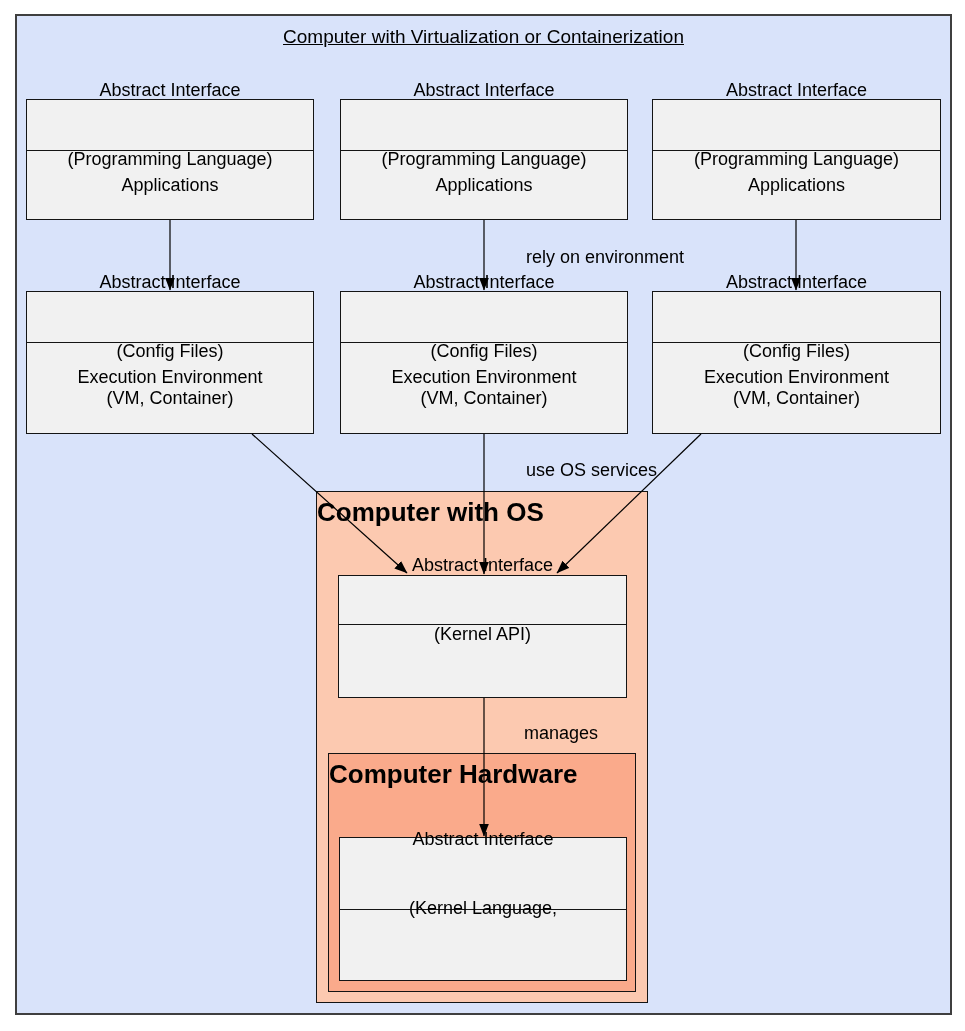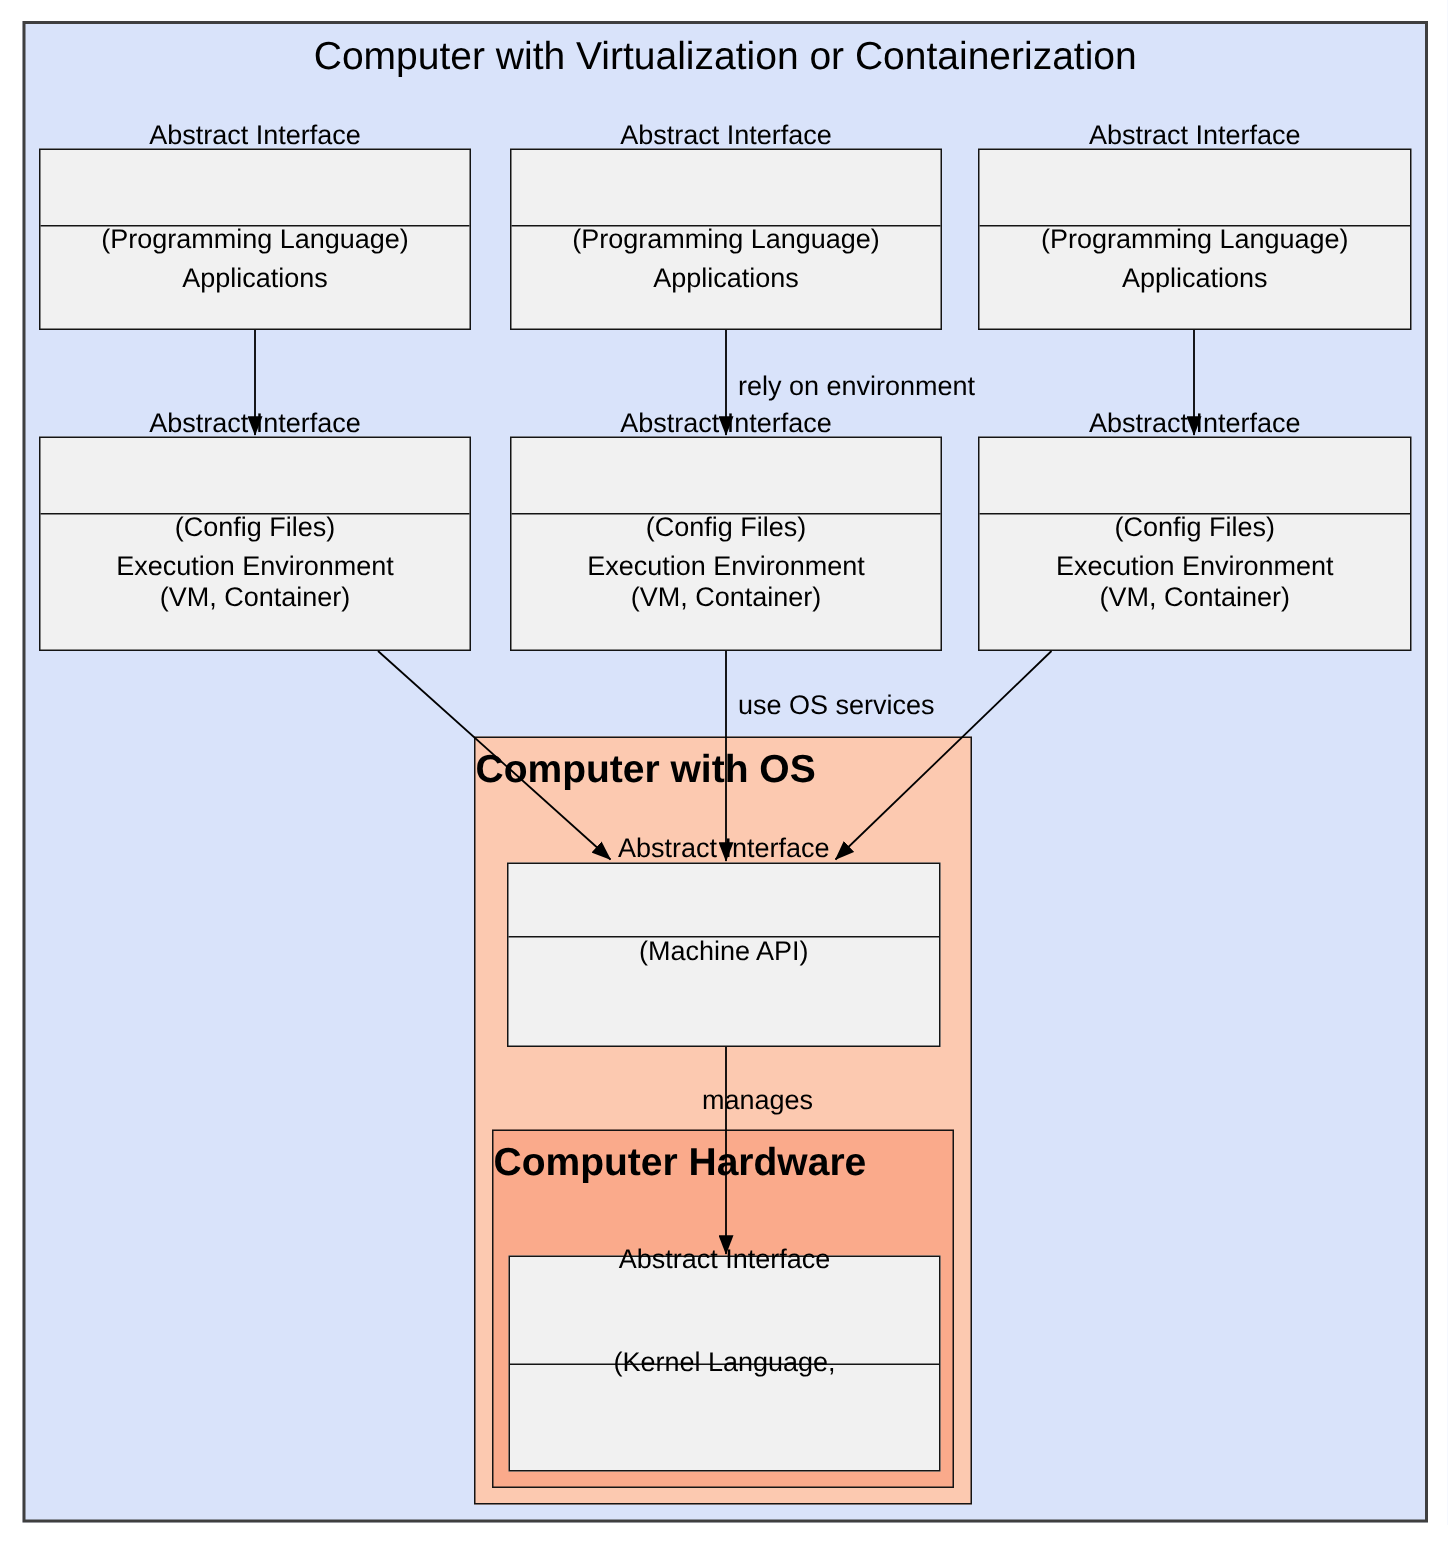--- a/index.html
+++ b/index.html
@@ -1,31 +1,31 @@
 <!DOCTYPE html>
 <html><head>
 <meta charset="utf-8">
 <style>
   html,body{margin:0;padding:0;background:#ffffff;}
   body{width:965px;height:1031px;position:relative;font-family:"Liberation Sans",sans-serif;color:#000;}
   #canvas{position:absolute;left:15px;top:14px;width:933px;height:997px;
           background:#d9e3fa;border:2px solid #3f3f3f;}
   .graph-title{position:absolute;left:0;top:6px;width:100%;text-align:center;
-          font-size:26px;line-height:30px;}
+          font-size:19px;line-height:30px;text-decoration:underline;}
   .node{position:absolute;background:#f1f1f1;border:1px solid #141414;box-sizing:border-box;}
   .cell{display:flex;flex-direction:column;justify-content:center;align-items:center;
         text-align:center;font-size:18px;line-height:21px;box-sizing:border-box;}
   .cell.iface{border-bottom:1px solid #141414;gap:48px;}
   .cell span{display:block;}
   .cluster{position:absolute;border:1px solid #141414;box-sizing:border-box;}
   .cluster.os{background:#fcc9b0;}
   .cluster.hw{background:#faaa8b;}
   .cluster-title{position:absolute;left:0;top:5px;width:100%;text-align:left;
           font-size:26px;line-height:30px;font-weight:bold;}
-  .edge-label{position:absolute;font-size:18px;line-height:22px;white-space:nowrap;}
+  .edge-label{position:absolute;font-size:18px;line-height:22px;white-space:nowrap;margin-left:34px;}
   #edges{position:absolute;left:0;top:0;width:965px;height:1031px;pointer-events:none;}
 </style>
 </head>
 <body>
 
 <div id="canvas">
   <div class="graph-title">Computer with Virtualization or Containerization</div>
 </div>
 
 <div class="cluster os" style="left:316px;top:491px;width:332px;height:512px;">
@@ -95,34 +95,34 @@
   </div>
   <div class="cell" style="height:90px;">
     <span>Execution Environment</span>
     <span>(VM, Container)</span>
   </div>
 </div>
 
 <div class="node" style="left:338px;top:575px;width:289px;height:123px;">
   <div class="cell iface" style="height:49px;">
     <span>Abstract Interface</span>
-    <span>(Machine API)</span>
+    <span>(Kernel API)</span>
   </div>
 </div>
 
 <div class="node" style="left:339px;top:837px;width:288px;height:144px;">
   <div class="cell iface" style="height:72px;">
     <span>Abstract Interface</span>
     <span>(Kernel Language,</span>
   </div>
 </div>
 
 <div class="edge-label" style="left:492px;top:246px;">rely on environment</div>
 <div class="edge-label" style="left:492px;top:459px;text-align:center;">use OS services</div>
-<div class="edge-label" style="left:468px;top:722px;">manages</div>
+<div class="edge-label" style="left:490px;top:722px;">manages</div>
 
 <svg id="edges" viewBox="0 0 965 1031" xmlns="http://www.w3.org/2000/svg">
   <defs>
     <marker id="ah" markerWidth="14" markerHeight="10" refX="12.5" refY="5" orient="auto" markerUnits="userSpaceOnUse">
       <path d="M0,0 L13,5 L0,10 Z" fill="#000"></path>
     </marker>
   </defs>
   <line x1="170" y1="220" x2="170" y2="290" stroke="#000" stroke-width="1.2" marker-end="url(#ah)"></line>
   <line x1="484" y1="220" x2="484" y2="290" stroke="#000" stroke-width="1.2" marker-end="url(#ah)"></line>
   <line x1="796" y1="220" x2="796" y2="290" stroke="#000" stroke-width="1.2" marker-end="url(#ah)"></line>

